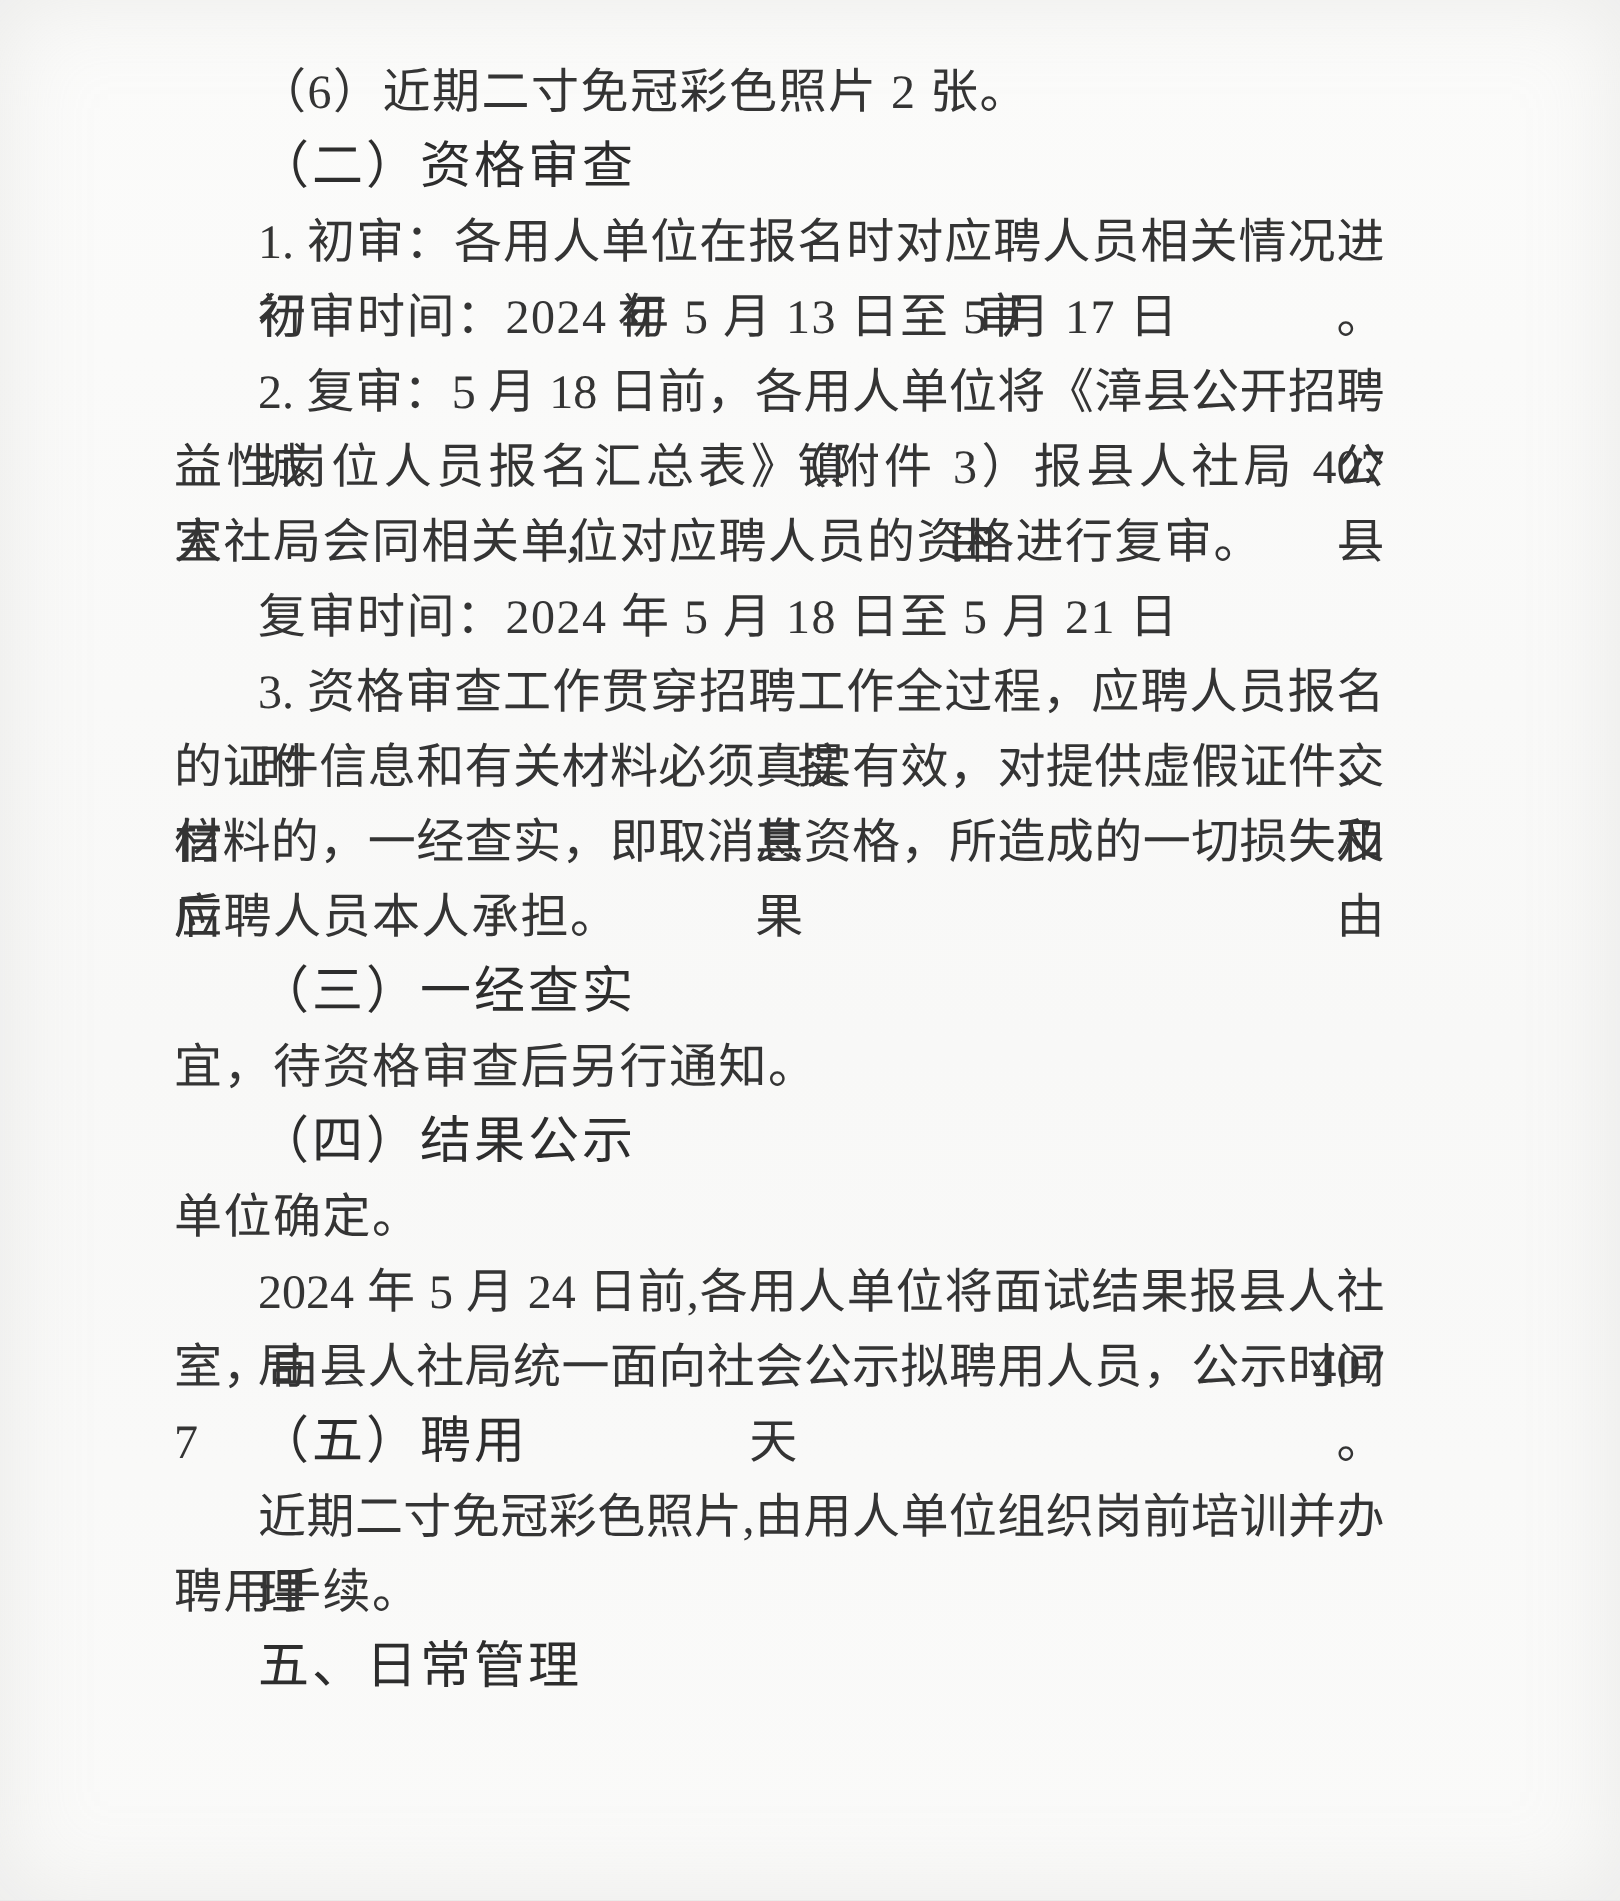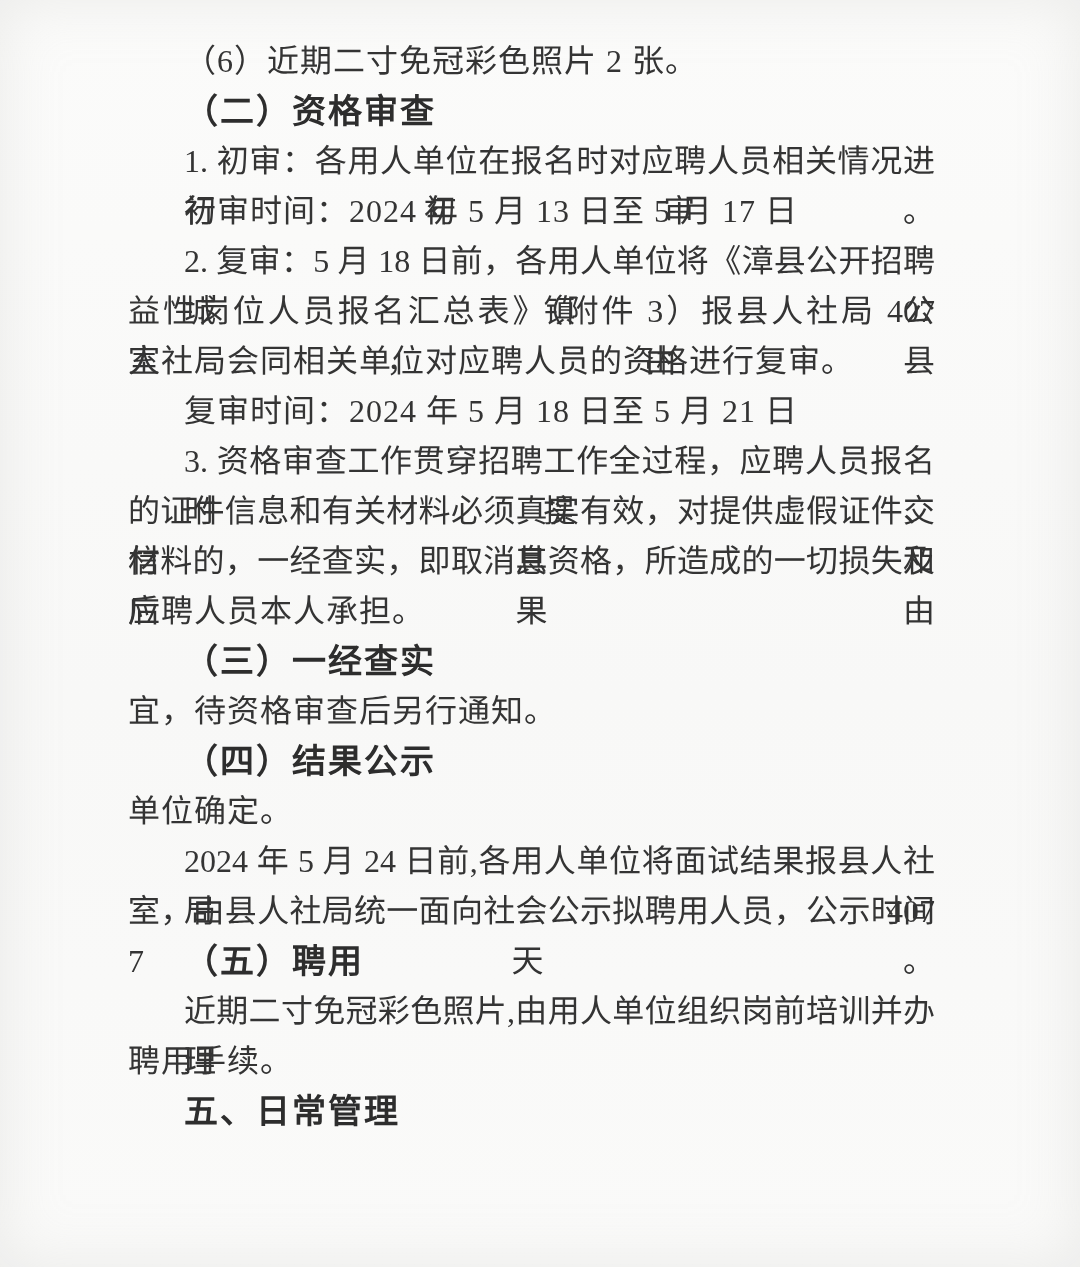--- a/index.html
+++ b/index.html
@@ -21,21 +21,21 @@
   .page::after {
     content: "";
     position: absolute;
     inset: 0;
     pointer-events: none;
     box-shadow: inset 0 0 60px rgba(190,190,188,0.25);
   }
   .content {
     position: absolute;
     top: 36px;
-    left: 128px;
+    left: 116px;
     width: 807px;
   }
   .line {
     height: 50px;
     line-height: 50px;
     font-size: 32px;
     letter-spacing: 1px;
     white-space: nowrap;
     text-align: left;
   }
@@ -47,21 +47,21 @@
     text-align: justify;
     text-align-last: justify;
     text-justify: inter-character;
     letter-spacing: 0;
   }
   .line.fill.indent {
     padding-left: 56px;
   }
   .line.bold {
     font-family: "Liberation Sans", "DejaVu Sans", sans-serif;
-    font-weight: 700;
+    font-weight: 400;
     font-size: 34px;
     letter-spacing: 2px;
     color: #2d2d2d;
   }
 </style>
 </head>
 <body>
 
 <div class="page">
   <div class="content" id="content">

